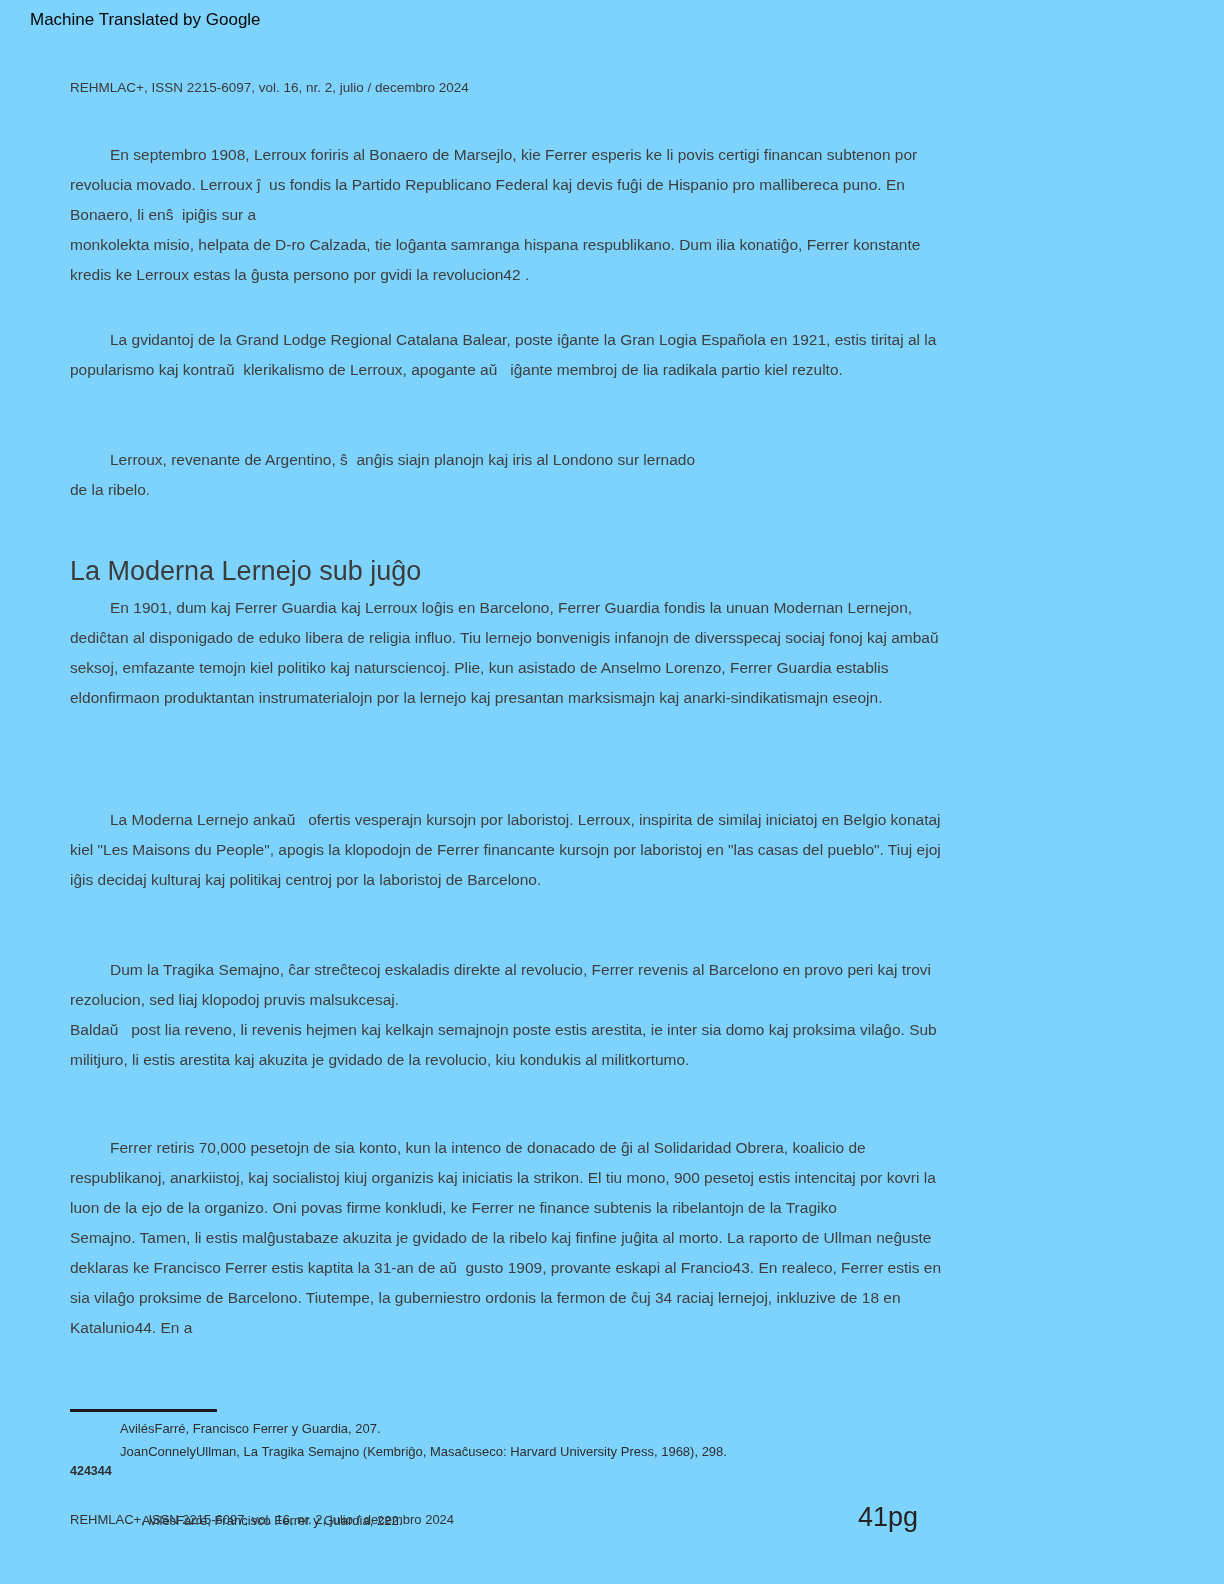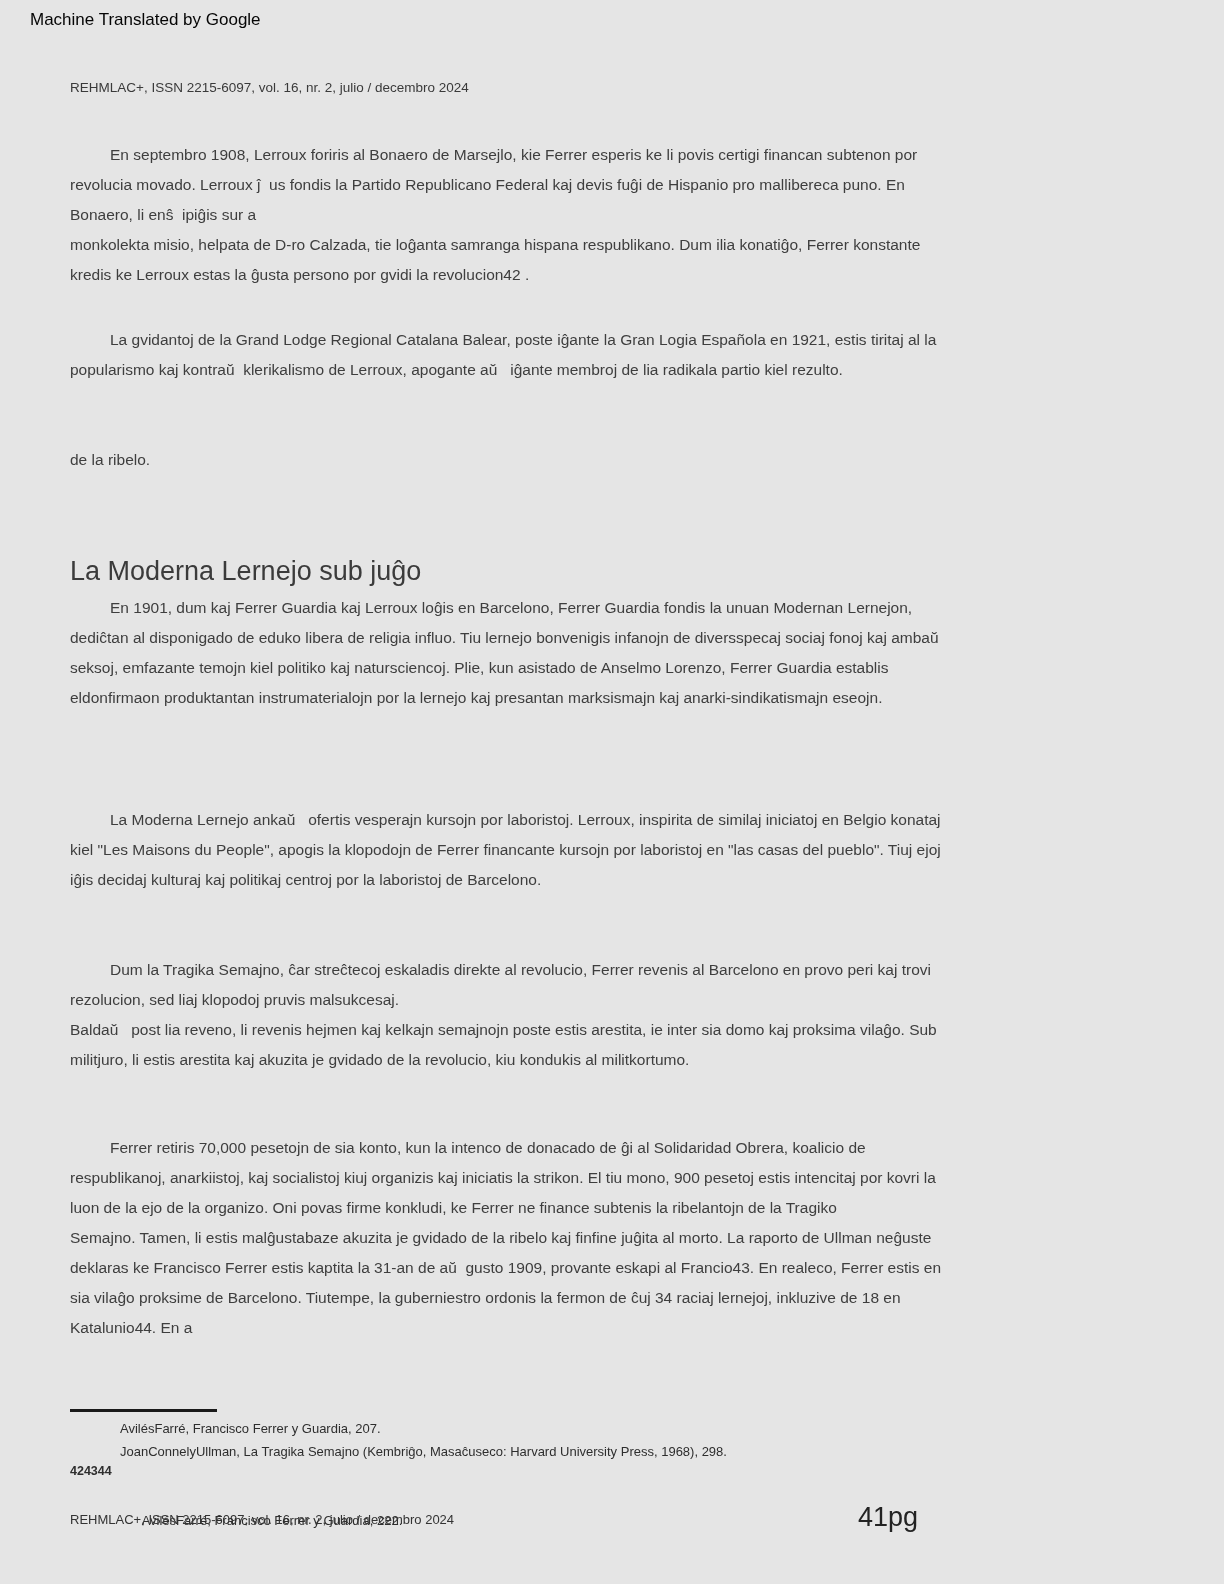--- a/index.html
+++ b/index.html
@@ -1,20 +1,20 @@
 <!DOCTYPE html>
 <html><head>
 <meta charset="utf-8">
 <style>
   html, body { margin: 0; padding: 0; background: #ffffff; }
   .page {
     position: relative;
     width: 1224px;
     height: 1584px;
-    background: #e5e5e5;
+    background: #7dd3fc;
     font-family: "Liberation Sans", "DejaVu Sans", sans-serif;
     overflow: hidden;
   }
   .watermark {
     position: absolute;
     left: 30px;
     top: 10px;
     font-size: 17px;
     color: #050505;
     white-space: pre;
@@ -112,20 +112,21 @@
   <div class="para p1">
     <div class="chunk indent">En septembro 1908, Lerroux foriris al Bonaero de Marsejlo, kie Ferrer esperis ke li povis certigi financan subtenon por revolucia movado. Lerroux ĵ  us fondis la Partido Republicano Federal kaj devis fuĝi de Hispanio pro mallibereca puno. En Bonaero, li enŝ  ipiĝis sur a</div>
     <div class="chunk">monkolekta misio, helpata de D-ro Calzada, tie loĝanta samranga hispana respublikano. Dum ilia konatiĝo, Ferrer konstante kredis ke Lerroux estas la ĝusta persono por gvidi la revolucion42 .</div>
   </div>
 
   <div class="para p2">
     <div class="chunk indent">La gvidantoj de la Grand Lodge Regional Catalana Balear, poste iĝante la Gran Logia Española en 1921, estis tiritaj al la popularismo kaj kontraŭ  klerikalismo de Lerroux, apogante aŭ   iĝante membroj de lia radikala partio kiel rezulto.</div>
   </div>
 
   <div class="para p3">
+    <div class="chunk indent">Lerroux, revenante de Argentino, ŝ  anĝis siajn planojn kaj iris al Londono sur lernado</div>
     <div class="chunk">de la ribelo.</div>
   </div>
 
   <h1 class="section-heading">La Moderna Lernejo sub juĝo</h1>
 
   <div class="para p4">
     <div class="chunk indent">En 1901, dum kaj Ferrer Guardia kaj Lerroux loĝis en Barcelono, Ferrer Guardia fondis la unuan Modernan Lernejon, dediĉtan al disponigado de eduko libera de religia influo. Tiu lernejo bonvenigis infanojn de diversspecaj sociaj fonoj kaj ambaŭ   seksoj, emfazante temojn kiel politiko kaj natursciencoj. Plie, kun asistado de Anselmo Lorenzo, Ferrer Guardia establis eldonfirmaon produktantan instrumaterialojn por la lernejo kaj presantan marksismajn kaj anarki-sindikatismajn eseojn.</div>
   </div>
 
   <div class="para p5">

